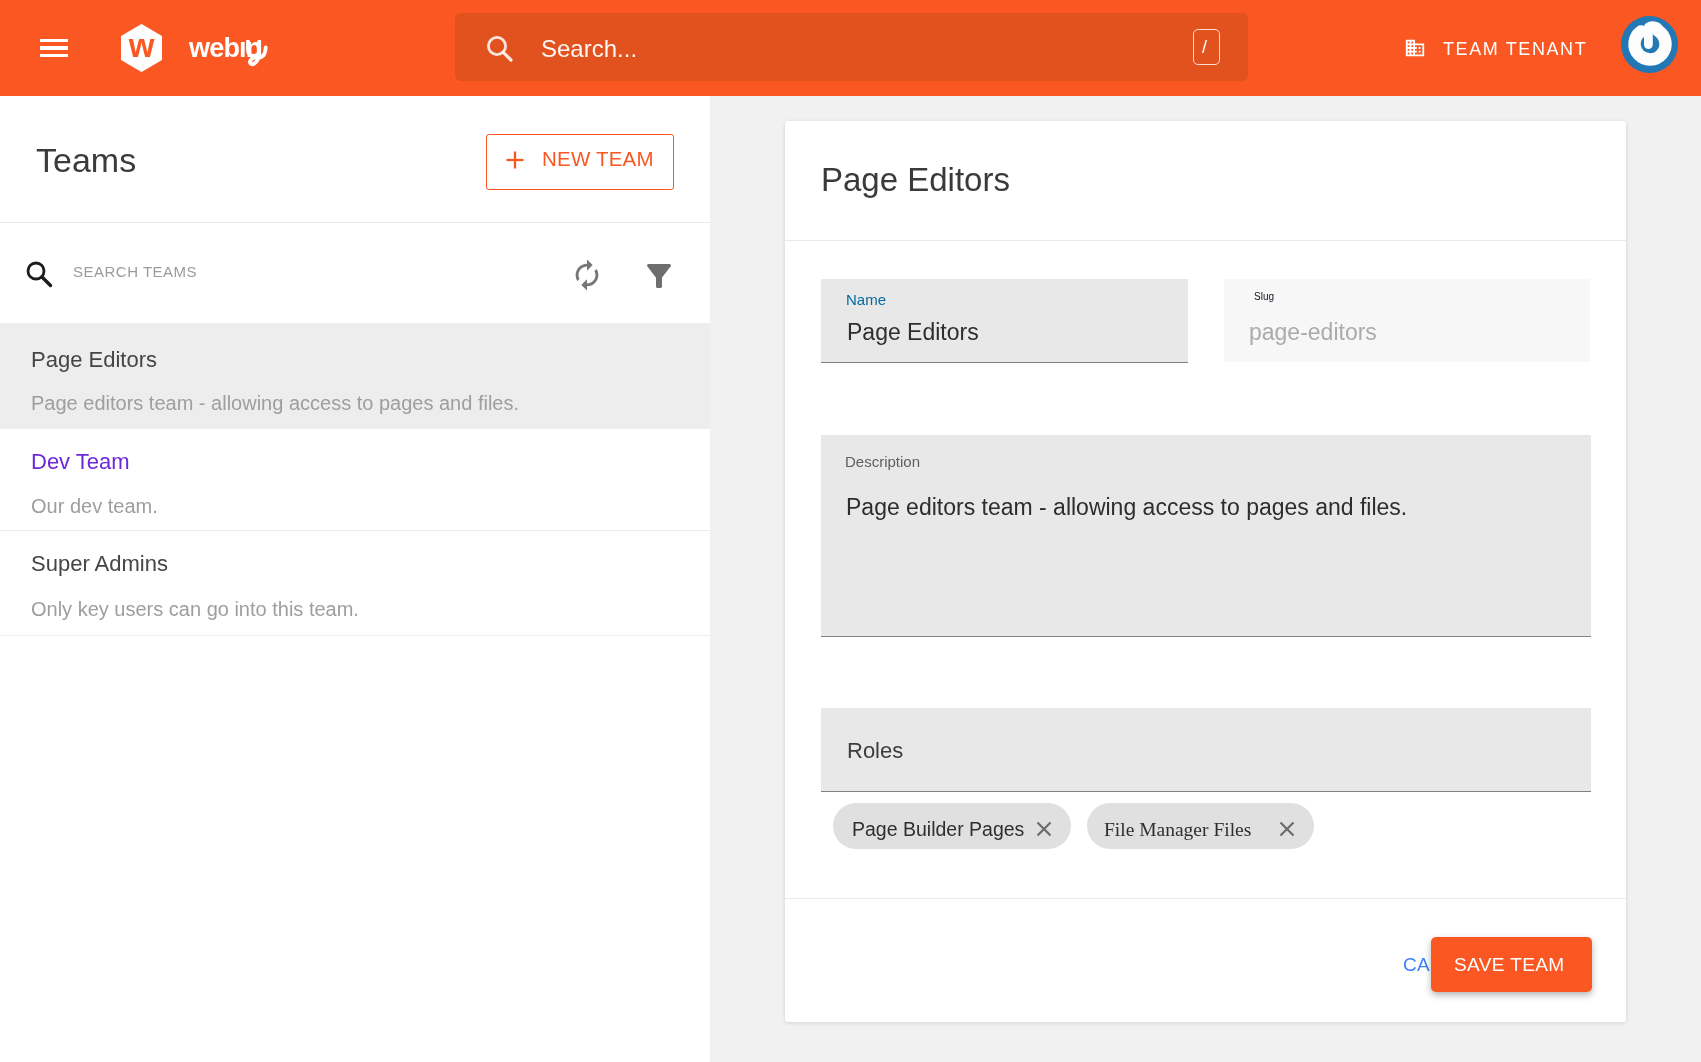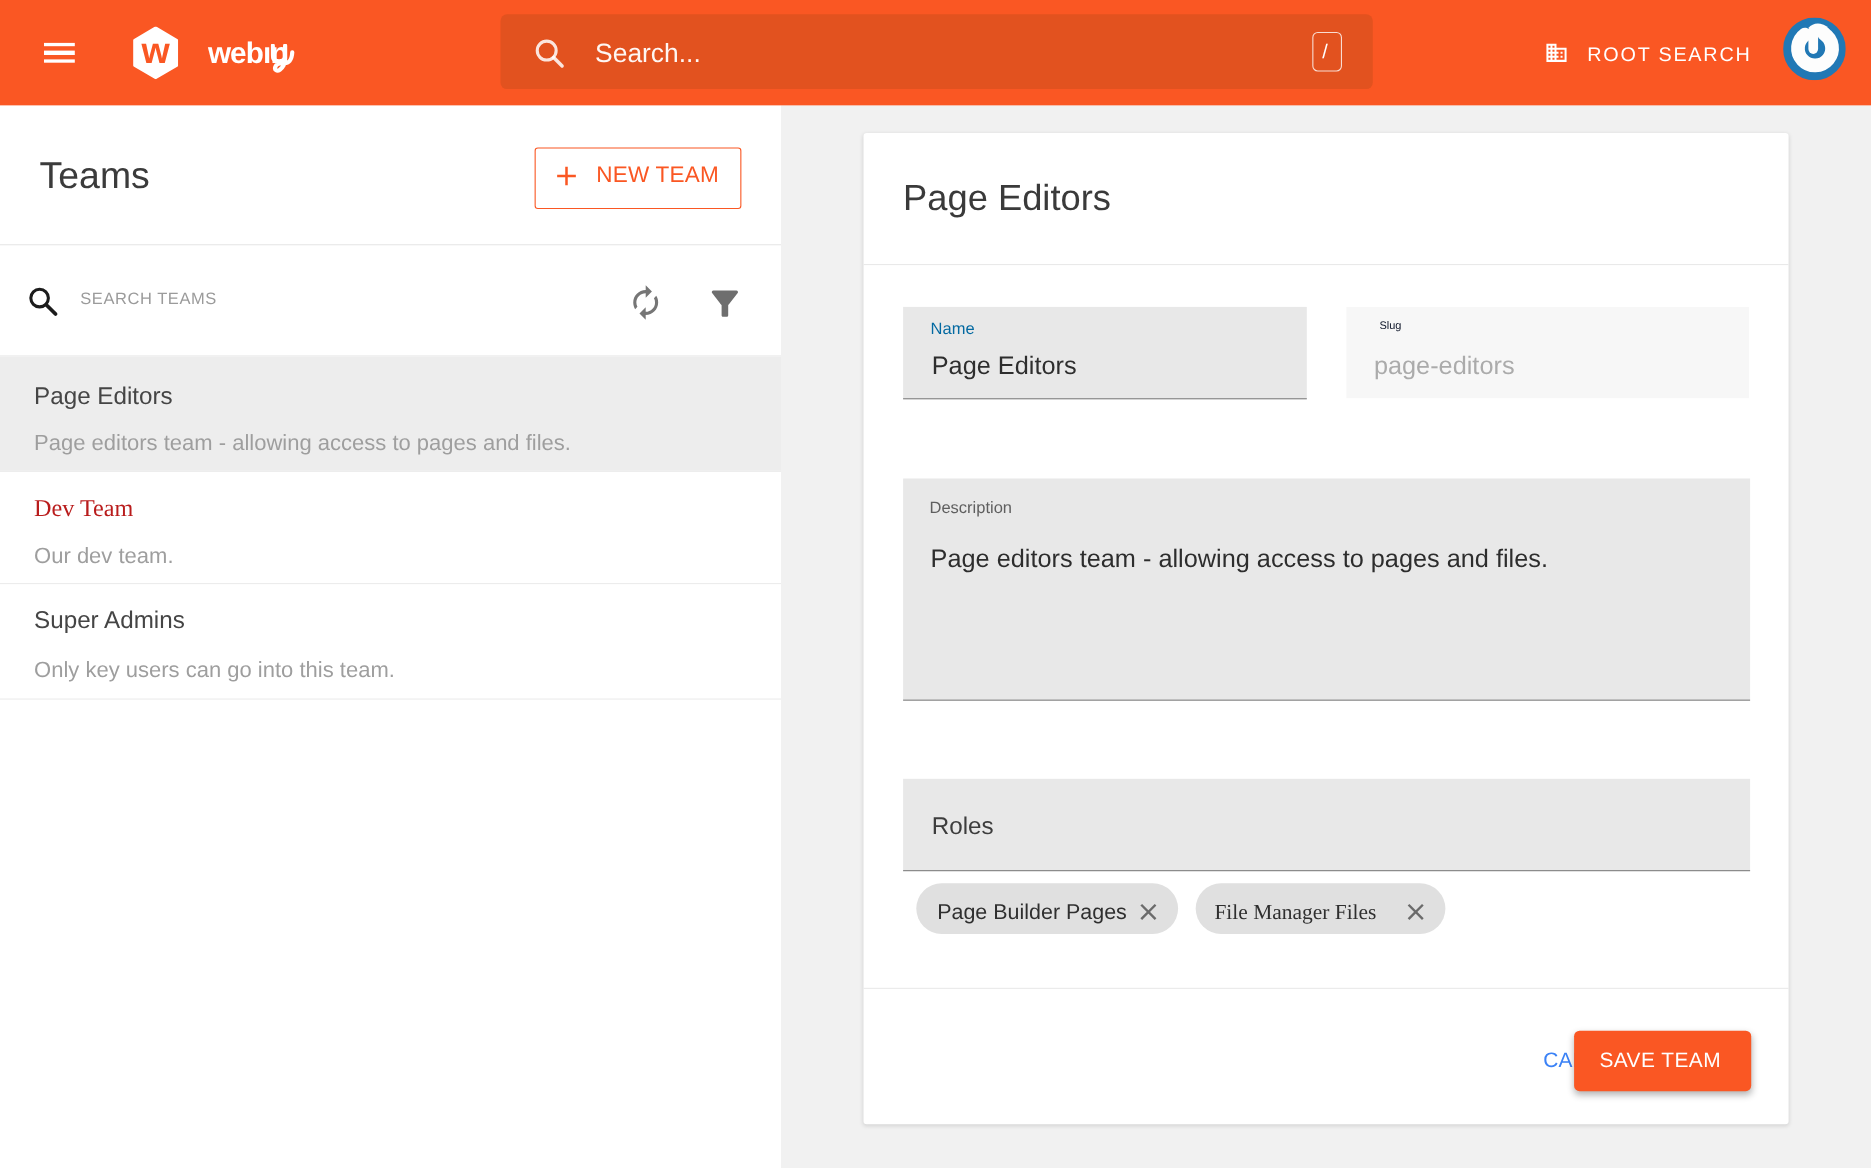--- a/index.html
+++ b/index.html
@@ -31,21 +31,21 @@
   <circle cx="14" cy="14" r="8.6" fill="none" stroke="rgba(255,255,255,0.85)" stroke-width="2.8"></circle>
   <line x1="20.3" y1="20.3" x2="28" y2="28" stroke="rgba(255,255,255,0.85)" stroke-width="3.2" stroke-linecap="round"></line>
 </svg>
 <span class="txt" style="left:541px;top:37.3px;font-size:24px;color:rgba(255,255,255,0.95);">Search...</span>
 <div class="abs" style="left:1193px;top:28.5px;width:27px;height:36px;border:1.6px solid rgba(255,255,255,0.8);border-radius:5px;"></div>
 <span class="txt" style="left:1202px;top:38px;font-size:18px;color:#fff;">/</span>
 
 <svg class="abs" style="left:1404px;top:37px;" width="22" height="22" viewBox="0 0 24 24">
   <path fill="#fff" d="M12 7V3H2v18h20V7H12zM6 19H4v-2h2v2zm0-4H4v-2h2v2zm0-4H4V9h2v2zm0-4H4V5h2v2zm4 12H8v-2h2v2zm0-4H8v-2h2v2zm0-4H8V9h2v2zm0-4H8V5h2v2zm10 12h-8v-2h2v-2h-2v-2h2v-2h-2V9h8v10zm-2-8h-2v2h2v-2zm0 4h-2v2h2v-2z"></path>
 </svg>
-<span class="txt" style="left:1443px;top:40px;font-size:18px;letter-spacing:1.6px;color:#fff;">ROOT SEARCH</span>
+<span class="txt" style="left:1443px;top:40px;font-size:18px;letter-spacing:1.6px;color:#fff;">TEAM TENANT</span>
 
 <svg class="abs" style="left:1621px;top:16px;" width="57" height="57" viewBox="0 0 57 57">
   <circle cx="28.5" cy="28.5" r="28.5" fill="#2178b5"></circle>
   <path d="M37.45 15 A15.5 15.5 0 1 1 19.9 15.46" fill="none" stroke="#fdfdfd" stroke-width="12.5" stroke-linecap="round"></path>
   <path d="M27.4 13.4 A6 6 0 0 1 37.45 15" fill="none" stroke="#fdfdfd" stroke-width="12" stroke-linecap="butt"></path>
   <path d="M27.4 28.6 L27.4 12.6" fill="none" stroke="#fdfdfd" stroke-width="8.8" stroke-linecap="round"></path>
 </svg>
 
 <div class="abs" style="left:0;top:96px;width:710px;height:966px;background:#fff;"></div>
 <span class="txt" style="left:36px;top:143px;font-size:34px;color:#3b3b3b;">Teams</span>
@@ -67,21 +67,21 @@
 </svg>
 <svg class="abs" style="left:641px;top:258px;" width="36" height="36" viewBox="0 0 24 24">
   <path fill="#6e6e6e" d="M4.25 5.61C6.27 8.2 10 13 10 13v6c0 .55.45 1 1 1h2c.55 0 1-.45 1-1v-6s3.73-4.8 5.75-7.39C20.25 4.95 19.78 4 18.95 4H5.04c-.83 0-1.3.95-.79 1.61z"></path>
 </svg>
 <div class="abs" style="left:0;top:323px;width:710px;height:1px;background:#ececec;"></div>
 
 <div class="abs" style="left:0;top:324px;width:710px;height:103.5px;background:#ededed;"></div>
 <span class="txt" style="left:31px;top:349px;font-size:22px;color:#454545;">Page Editors</span>
 <span class="txt" style="left:31px;top:393px;font-size:20px;color:#9e9e9e;">Page editors team - allowing access to pages and files.</span>
 <div class="abs" style="left:0;top:427.5px;width:710px;height:1px;background:#ececec;"></div>
-<span class="txt" style="left:31px;top:451px;font-size:22px;color:#b91c1c;font-family:Liberation Serif, serif;">Dev Team</span>
+<span class="txt" style="left:31px;top:451px;font-size:22px;color:#6d28d9;">Dev Team</span>
 <span class="txt" style="left:31px;top:496px;font-size:20px;color:#9e9e9e;">Our dev team.</span>
 <div class="abs" style="left:0;top:530px;width:710px;height:1px;background:#ececec;"></div>
 <span class="txt" style="left:31px;top:552.5px;font-size:22px;color:#454545;">Super Admins</span>
 <span class="txt" style="left:31px;top:599px;font-size:20px;color:#9e9e9e;">Only key users can go into this team.</span>
 <div class="abs" style="left:0;top:635px;width:710px;height:1px;background:#ececec;"></div>
 
 <div class="abs" style="left:710px;top:96px;width:991px;height:966px;background:#f1f1f1;"></div>
 <div class="abs" style="left:784.5px;top:120.5px;width:841.5px;height:901.5px;background:#fff;border-radius:3px;box-shadow:0 1px 4px rgba(0,0,0,0.13);"></div>
 <span class="txt" style="left:821px;top:163px;font-size:33px;color:#3a3a3a;">Page Editors</span>
 <div class="abs" style="left:784.5px;top:239.5px;width:841.5px;height:1px;background:#e9e9e9;"></div>

